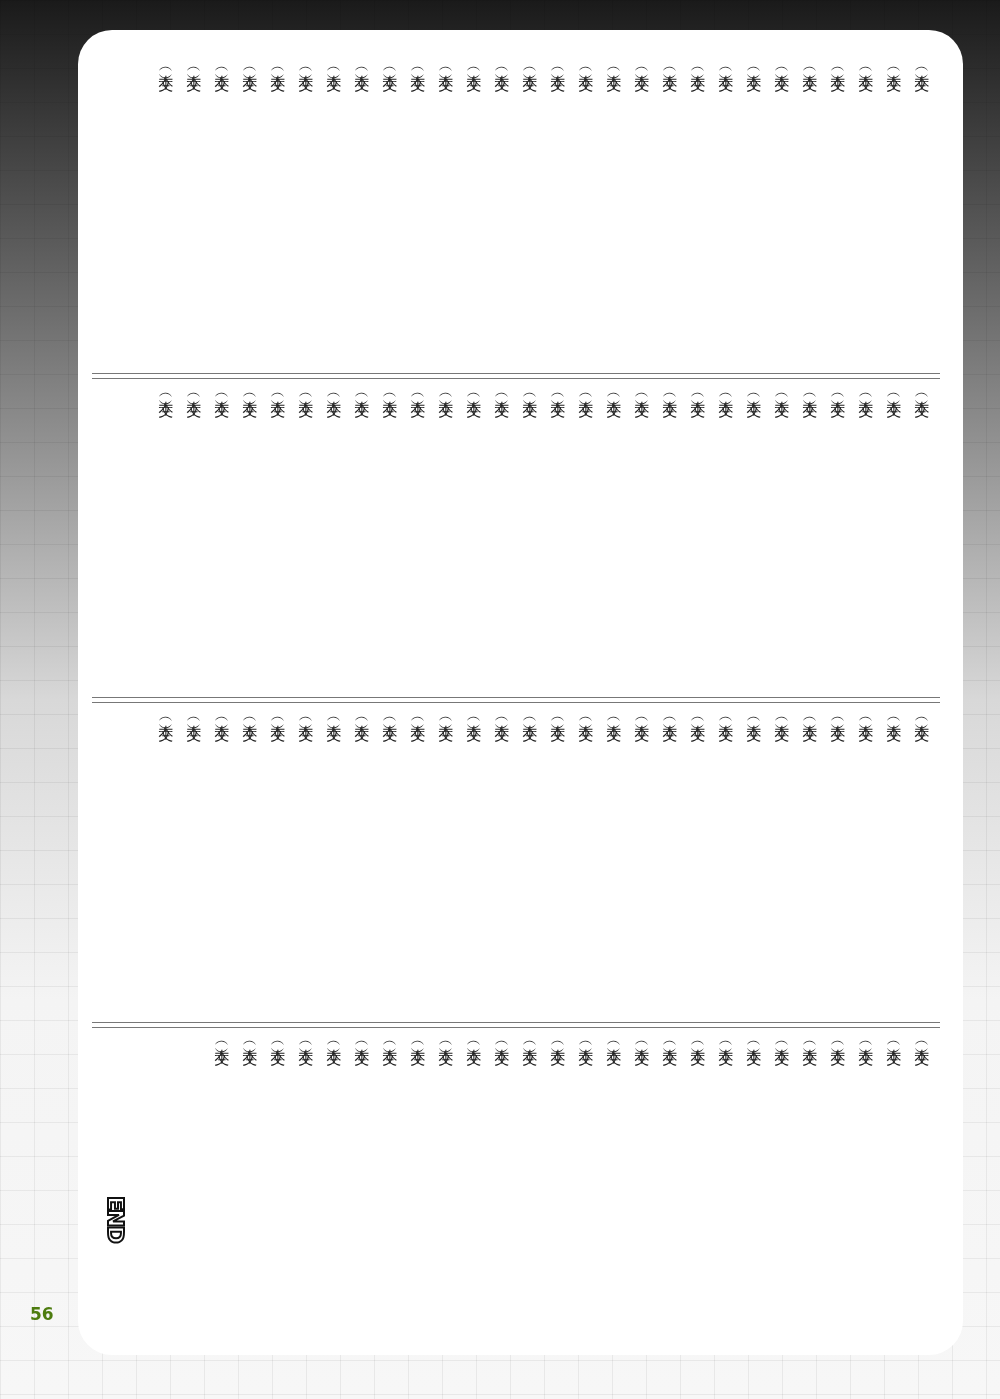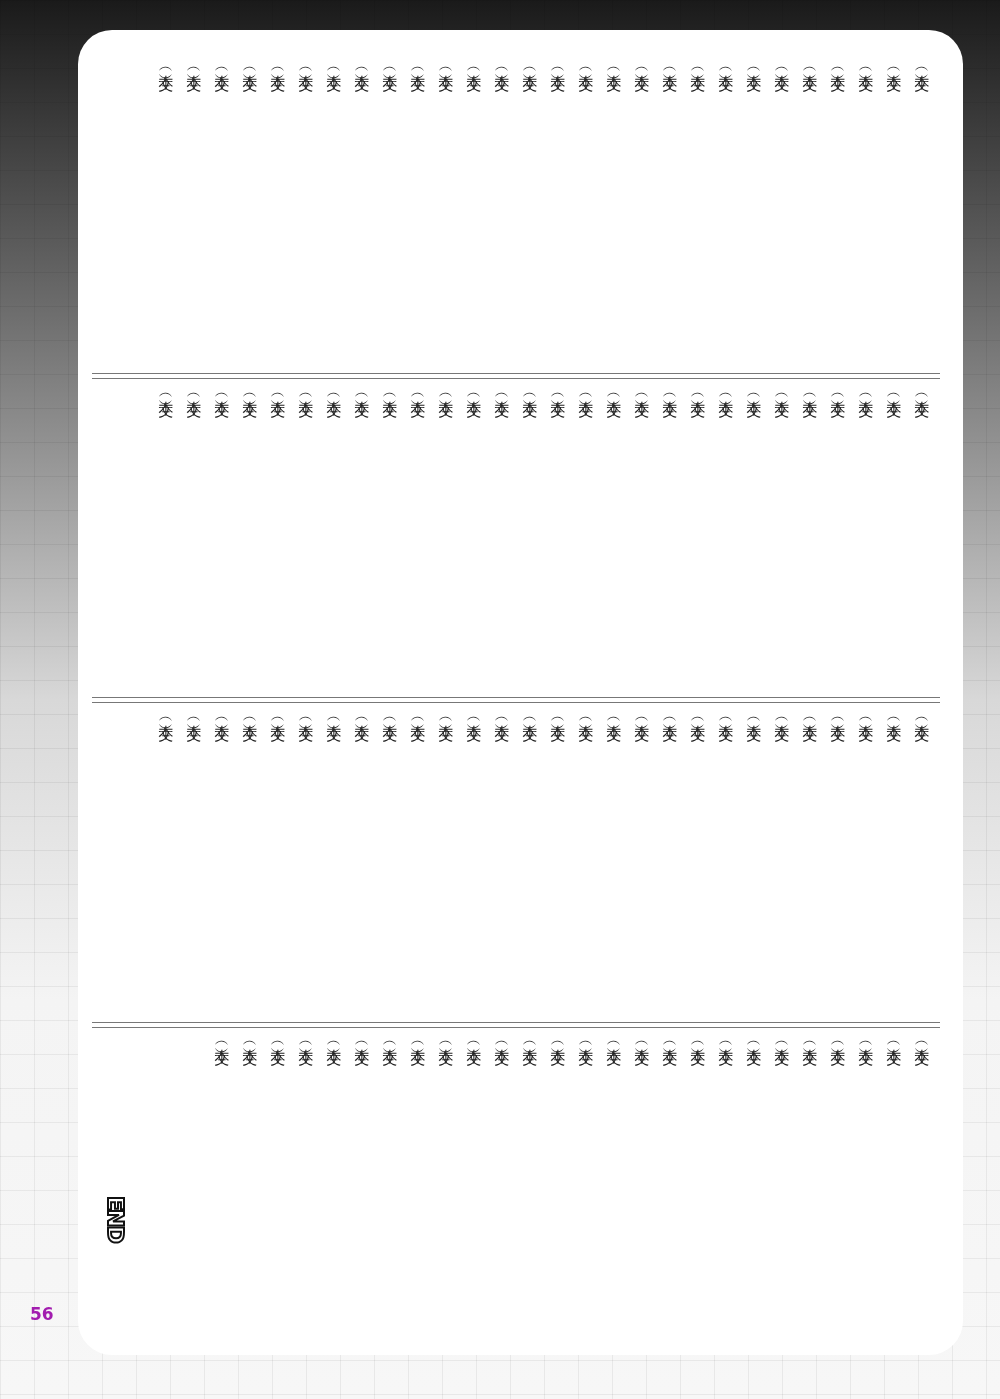--- a/index.html
+++ b/index.html
@@ -31,21 +31,21 @@
       position: absolute; left: 92px; width: 848px; height: 4px;
       border-top: 1px solid #777; border-bottom: 1px solid #777;
     }
     .end-mark {
       position: absolute; left: 98px; top: 1196px; width: 30px;
       writing-mode: vertical-rl; font-family: "DejaVu Sans", sans-serif; font-weight: bold;
       font-size: 22px; color: #fff; -webkit-text-stroke: 2px #111; letter-spacing: -2px;
     }
     .page-num {
       position: absolute; left: 30px; top: 1304px; font-family: "DejaVu Sans", sans-serif;
-      font-weight: bold; font-size: 17px; color: #a21caf;
+      font-weight: bold; font-size: 17px; color: #4d7c0f;
     }
   </style>
 </head>
 <body>
 
 <div class="grid"></div>
 <div class="panel"></div>
 
 <div class="band" id="band0" style="top:62px;height:300px;">
     <div class="col">（本文）</div>

